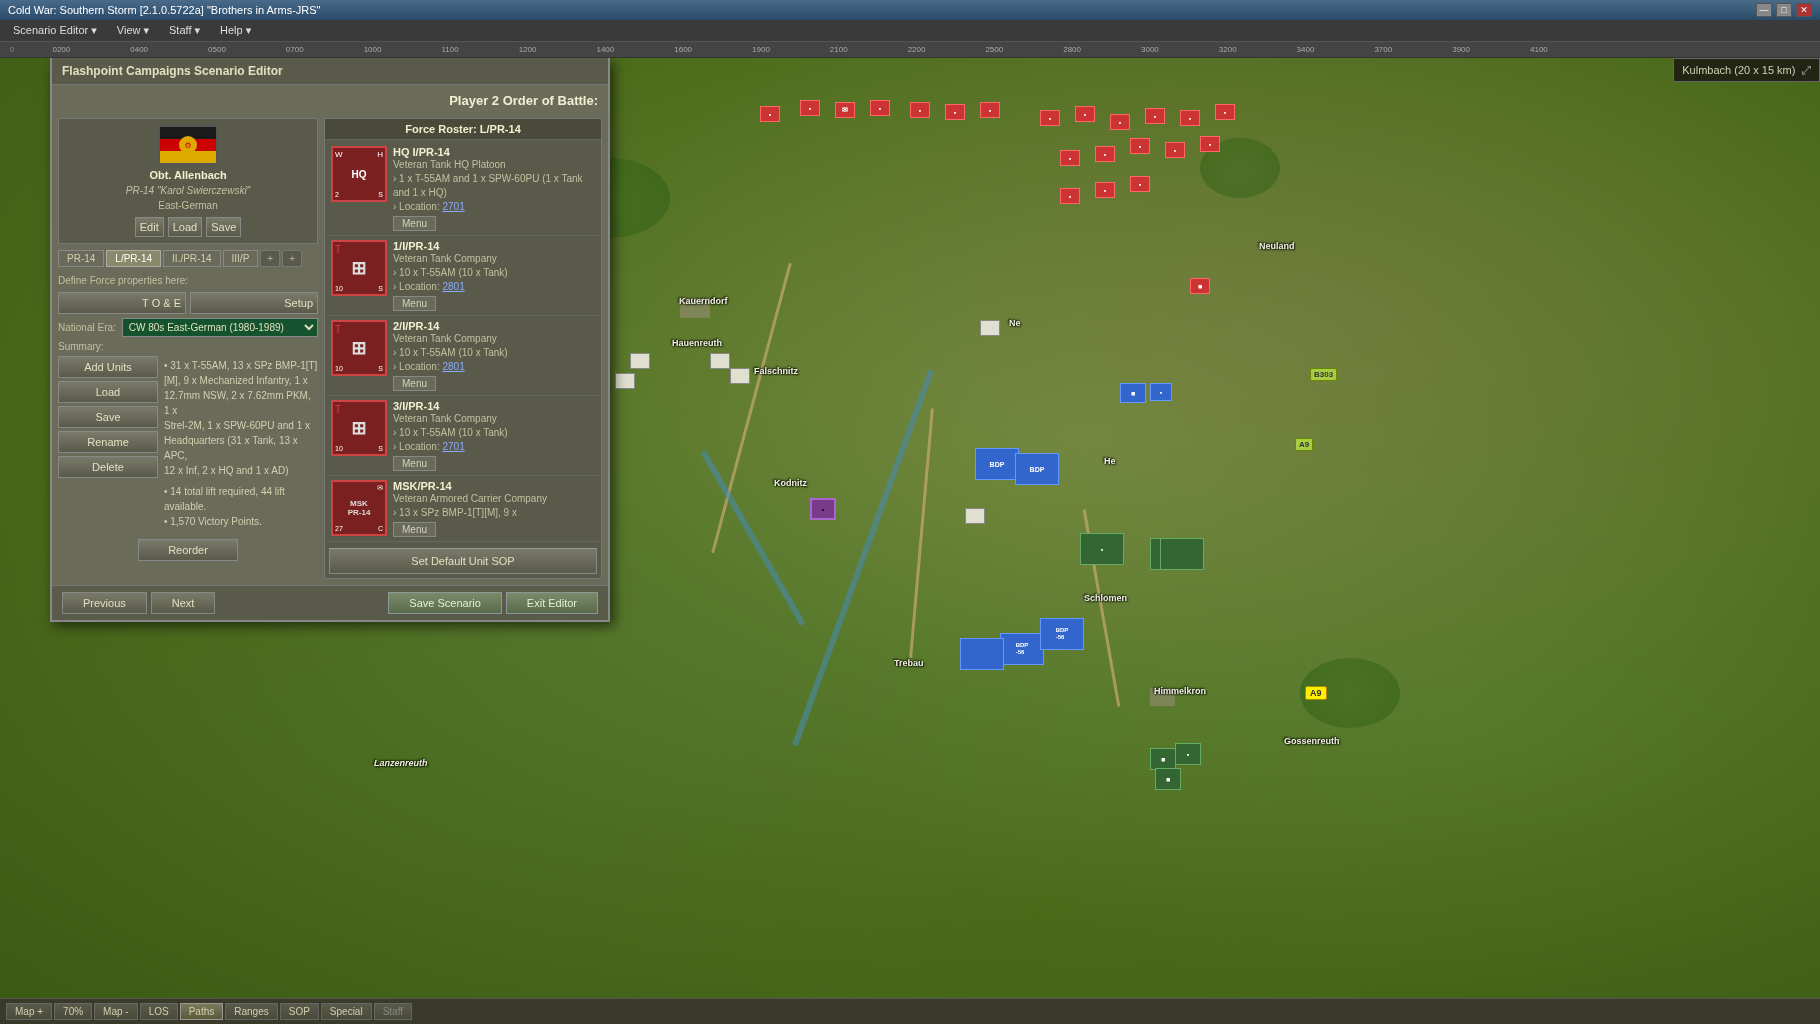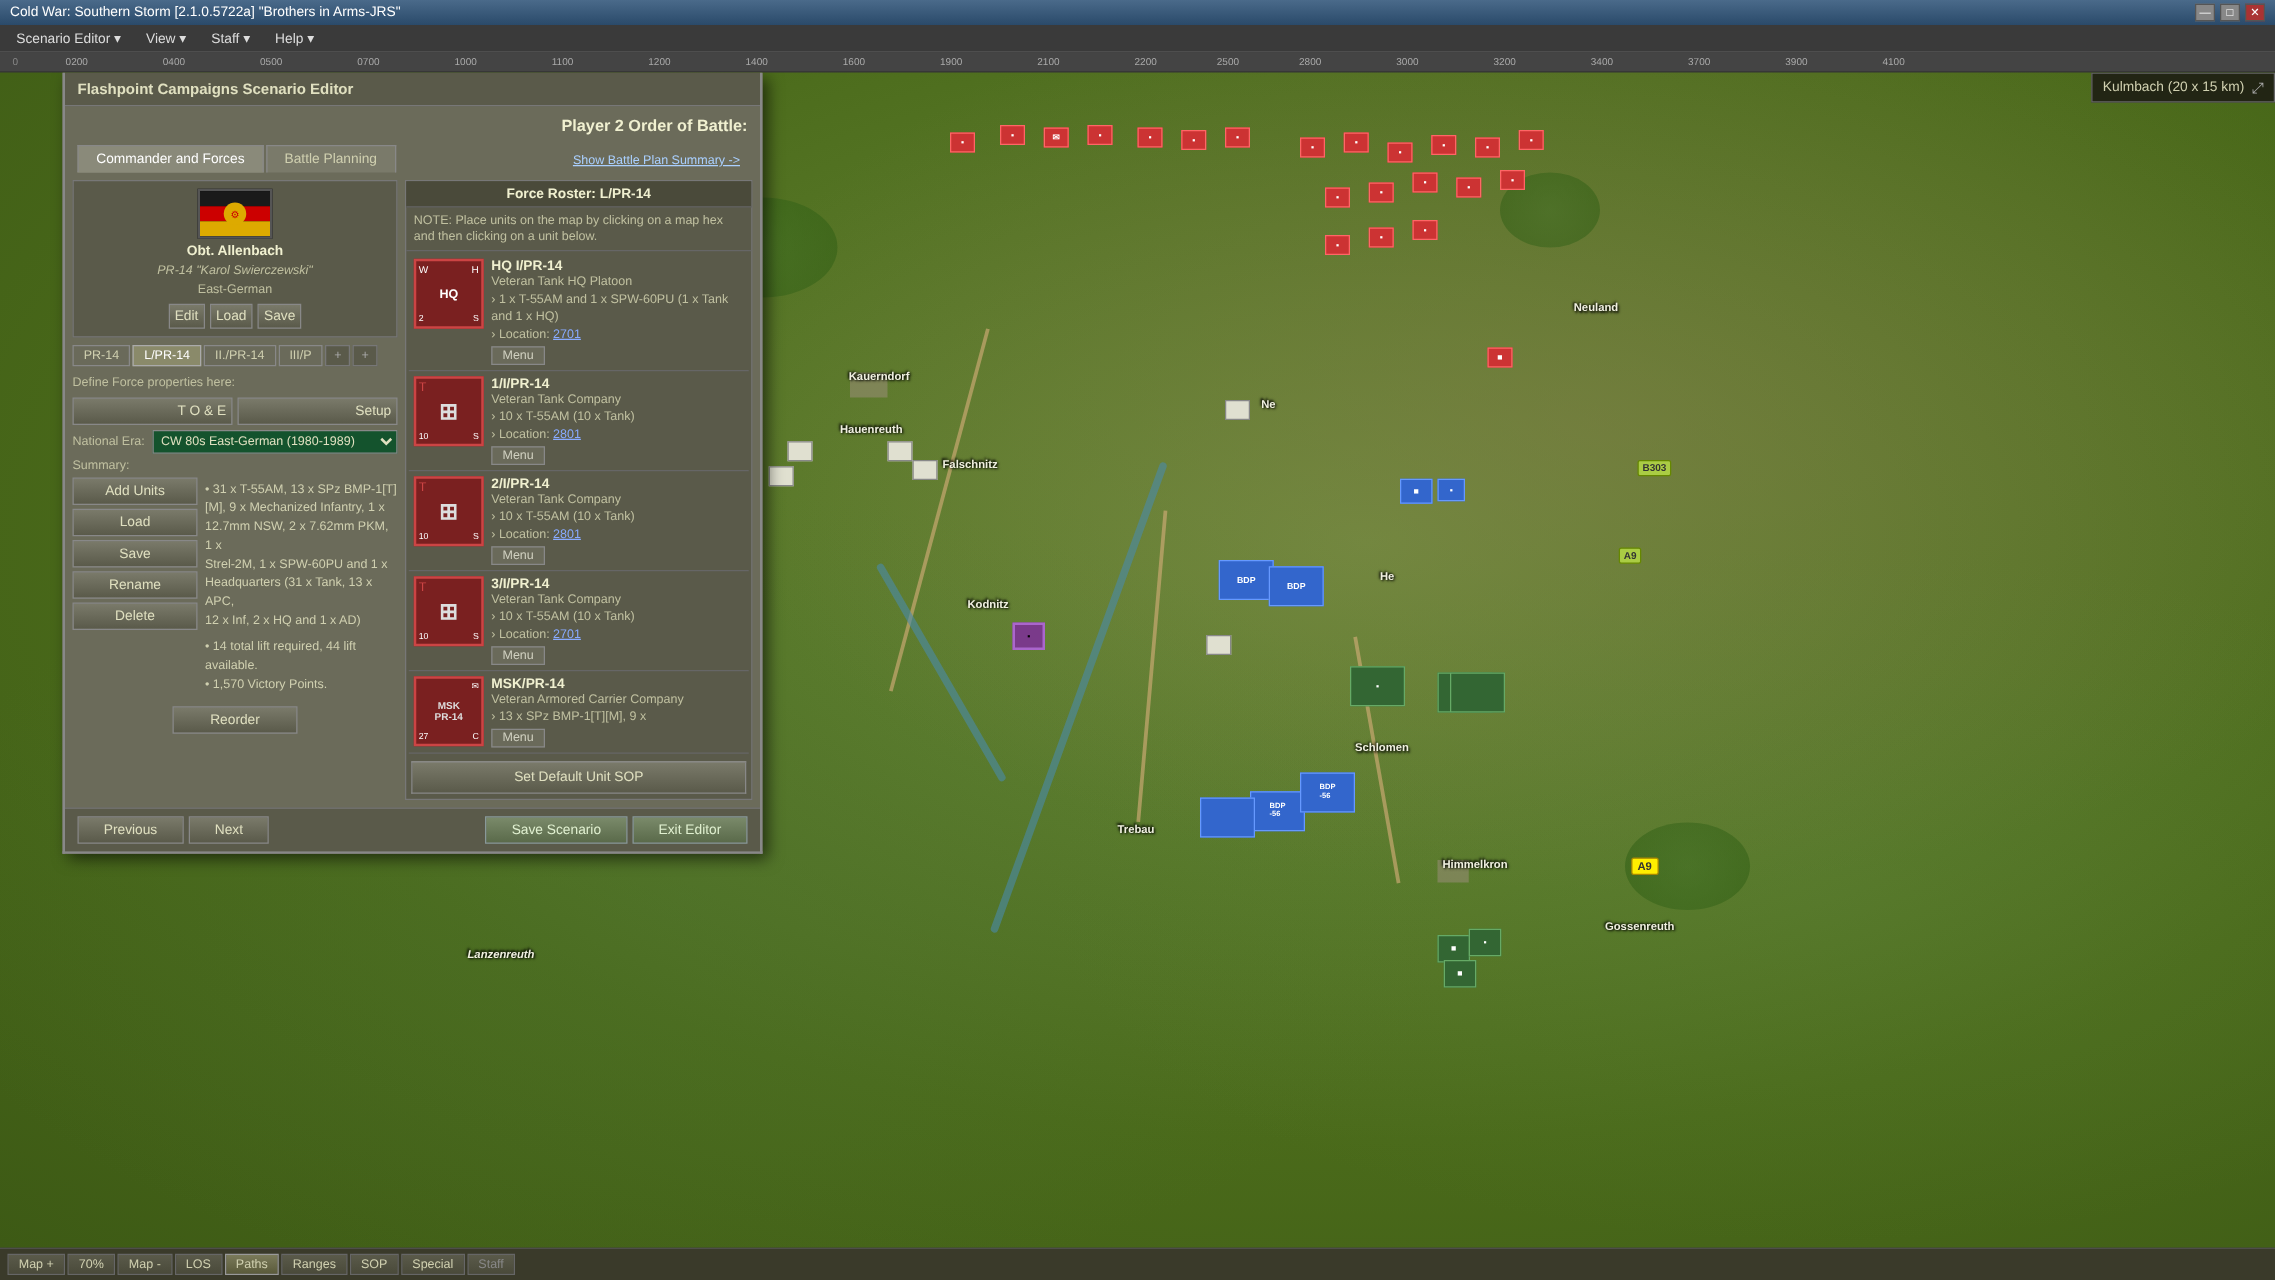--- a/index.html
+++ b/index.html
@@ -574,21 +574,21 @@
   <span style="margin: 12px 30px; color:#aaa; font-size:8px;">0500</span>
   <span style="margin: 0 30px; color:#aaa; font-size:8px;">0700</span>
   <span style="margin: 0 30px; color:#aaa; font-size:8px;">1000</span>
   <span style="margin: 0 30px; color:#aaa; font-size:8px;">1100</span>
   <span style="margin: 0 30px; color:#aaa; font-size:8px;">1200</span>
   <span style="margin: 0 30px; color:#aaa; font-size:8px;">1400</span>
   <span style="margin: 0 30px; color:#aaa; font-size:8px;">1600</span>
   <span style="margin: 0 30px; color:#aaa; font-size:8px;">1900</span>
   <span style="margin: 0 30px; color:#aaa; font-size:8px;">2100</span>
   <span style="margin: 0 30px; color:#aaa; font-size:8px;">2200</span>
-  <span style="margin: 0 18px; color:#aaa; font-size:8px;">2500</span>
+  <span style="margin: 0 30px; color:#aaa; font-size:8px;">2500</span>
   <span style="margin: 0 30px; color:#aaa; font-size:8px;">2800</span>
   <span style="margin: 0 30px; color:#aaa; font-size:8px;">3000</span>
   <span style="margin: 0 30px; color:#aaa; font-size:8px;">3200</span>
   <span style="margin: 0 30px; color:#aaa; font-size:8px;">3400</span>
   <span style="margin: 0 30px; color:#aaa; font-size:8px;">3700</span>
   <span style="margin: 0 30px; color:#aaa; font-size:8px;">3900</span>
   <span style="margin: 0 30px; color:#aaa; font-size:8px;">4100</span>
 </div>
 
 <div id="main">
@@ -686,27 +686,20 @@
 
     <div id="dialog">
       <div id="dialog-header">
         <span>Flashpoint Campaigns Scenario Editor</span>
       </div>
 
       <div id="dialog-title">
         <span>Player 2 Order of Battle:</span>
       </div>
 
-      <div id="tabs">
-        <div class="tab active">Commander and Forces</div>
-        <div class="tab">Battle Planning</div>
-        <div style="flex:1;text-align:right;padding-right:6px;align-self:flex-end;padding-bottom:4px;">
-          <span style="font-size:10px;color:#aad0ff;cursor:pointer;text-decoration:underline;">Show Battle Plan Summary -&gt;</span>
-        </div>
-      </div>
 
       <div id="tab-content">
 
         <div id="left-panel">
 
           <div id="commander-box">
             <div id="flag-img">
               <div class="flag-black"></div>
               <div class="flag-red"></div>
               <div class="flag-gold"></div>
@@ -771,21 +764,20 @@
           </div>
 
           <div id="reorder-row">
             <button class="action-btn">Reorder</button>
           </div>
 
         </div>
 
         <div id="right-panel">
           <div id="roster-header">Force Roster: L/PR-14</div>
-          <div id="roster-note">NOTE: Place units on the map by clicking on a map hex and then clicking on a unit below.</div>
 
           <div id="roster-list">
 
             <div class="roster-item">
               <div class="unit-icon" style="background:#7a2020;border:2px solid #cc4444;">
                 <div class="unit-icon-top">
                     <span>W</span>
                     <span>H</span>
                   </div>
                 <div class="unit-icon-symbol" style="font-size:10px;">HQ</div>

